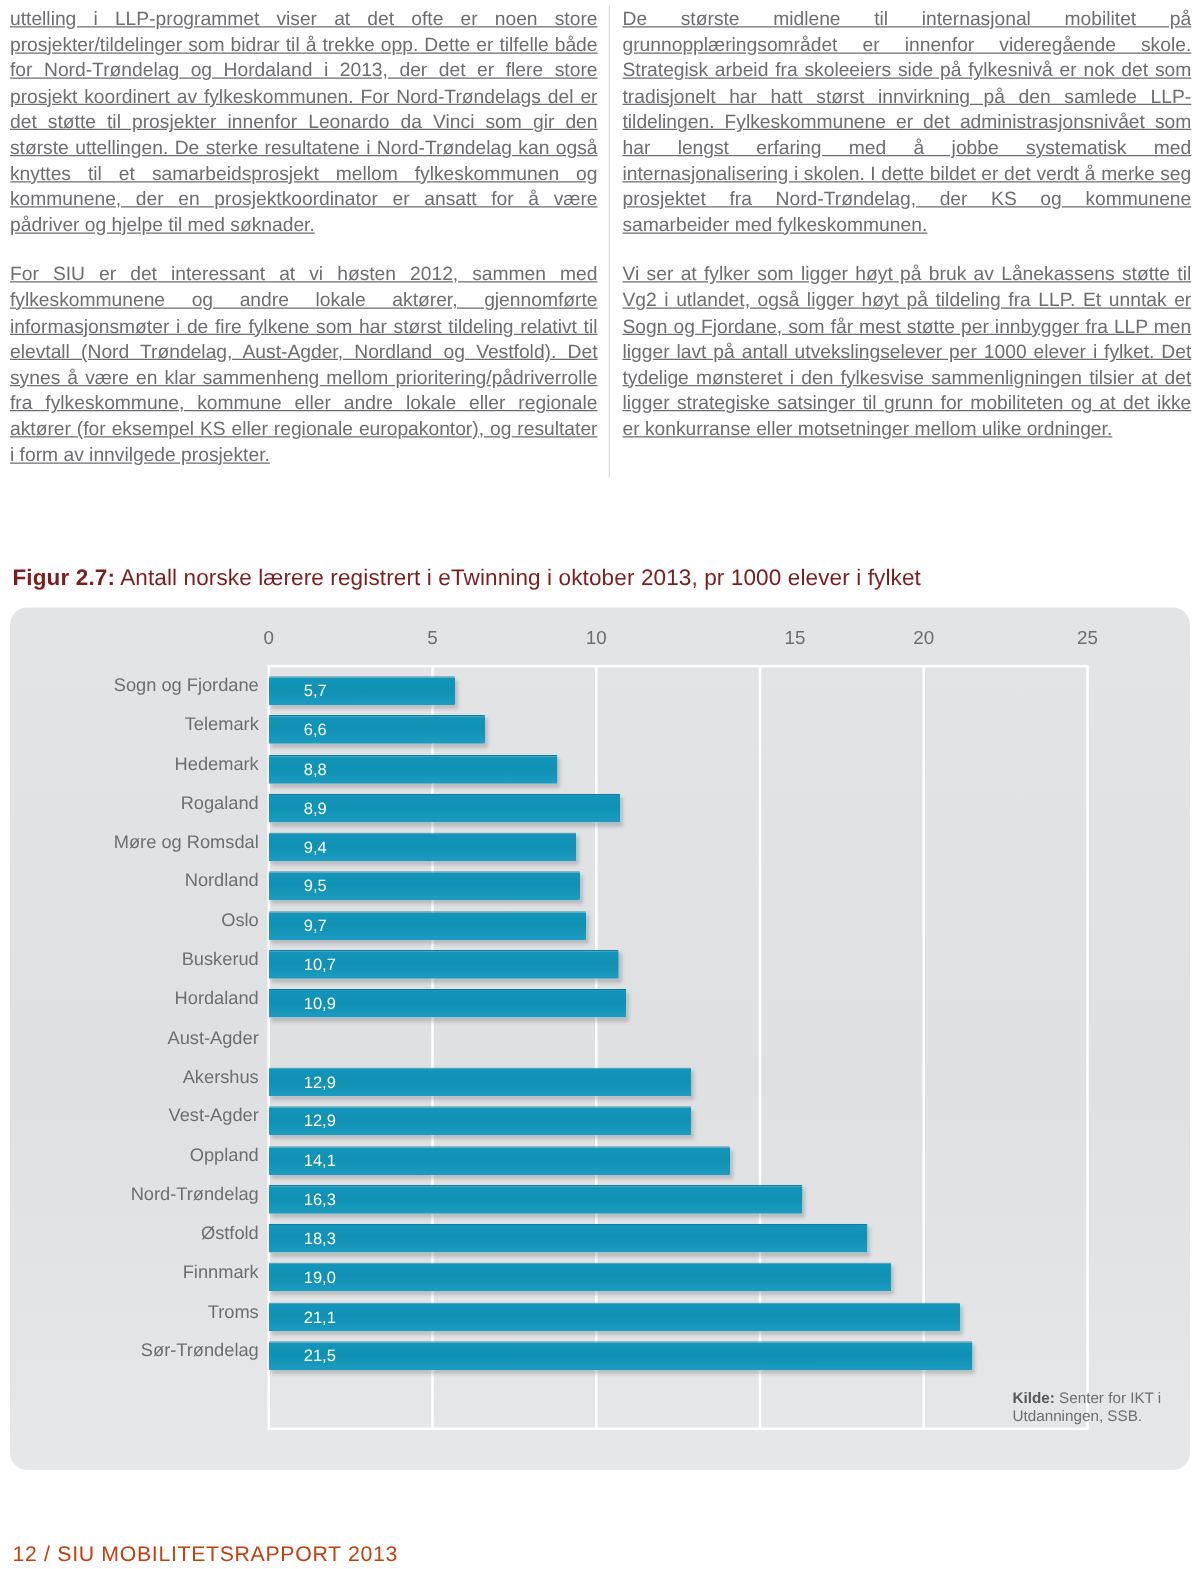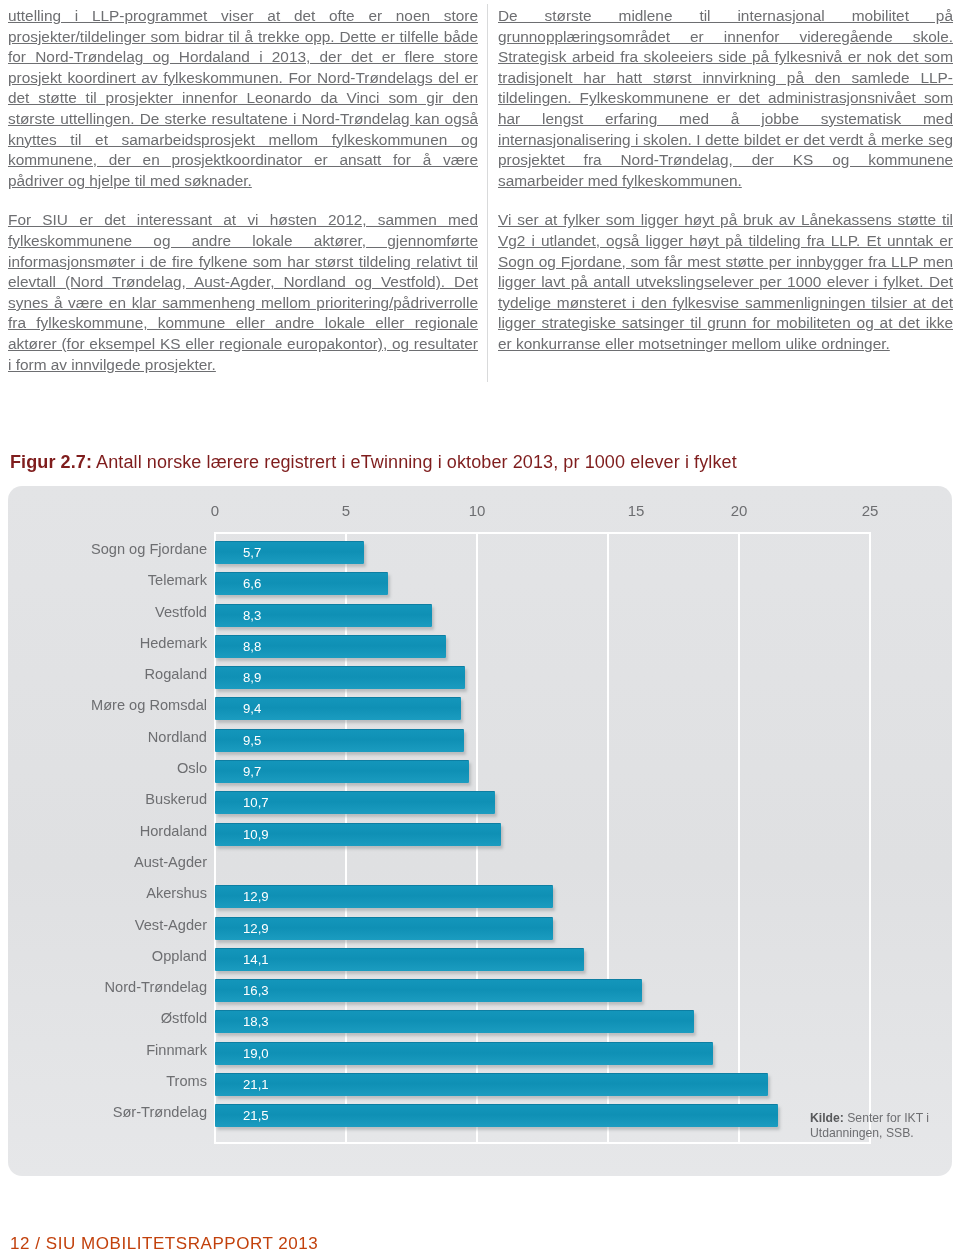--- a/index.html
+++ b/index.html
@@ -154,38 +154,30 @@
         </div>
         <div class="row">
           <div class="row-label">Telemark</div>
           <div class="bar-wrap" style="width: 172.92px;">
             <div class="bar">
               <span class="bar-value">6,6</span>
             </div>
           </div>
         </div>
         <div class="row">
-          <div class="row-label">Vestfold</div>
-          <div class="bar-wrap" style="width: 217.46px;">
-            <div class="bar">
-              <span class="bar-value">8,3</span>
-            </div>
-          </div>
-        </div>
-        <div class="row">
           <div class="row-label">Hedemark</div>
           <div class="bar-wrap" style="width: 230.56px; border-radius: 10px;">
             <div class="bar">
               <span class="bar-value">8,8</span>
             </div>
           </div>
         </div>
         <div class="row">
           <div class="row-label">Rogaland</div>
-          <div class="bar-wrap" style="width: 250px;">
+          <div class="bar-wrap" style="width: 281px;">
             <div class="bar">
               <span class="bar-value">8,9</span>
             </div>
           </div>
         </div>
         <div class="row">
           <div class="row-label">Møre og Romsdal</div>
           <div class="bar-wrap" style="width: 246.28px;">
             <div class="bar">
               <span class="bar-value">9,4</span>

